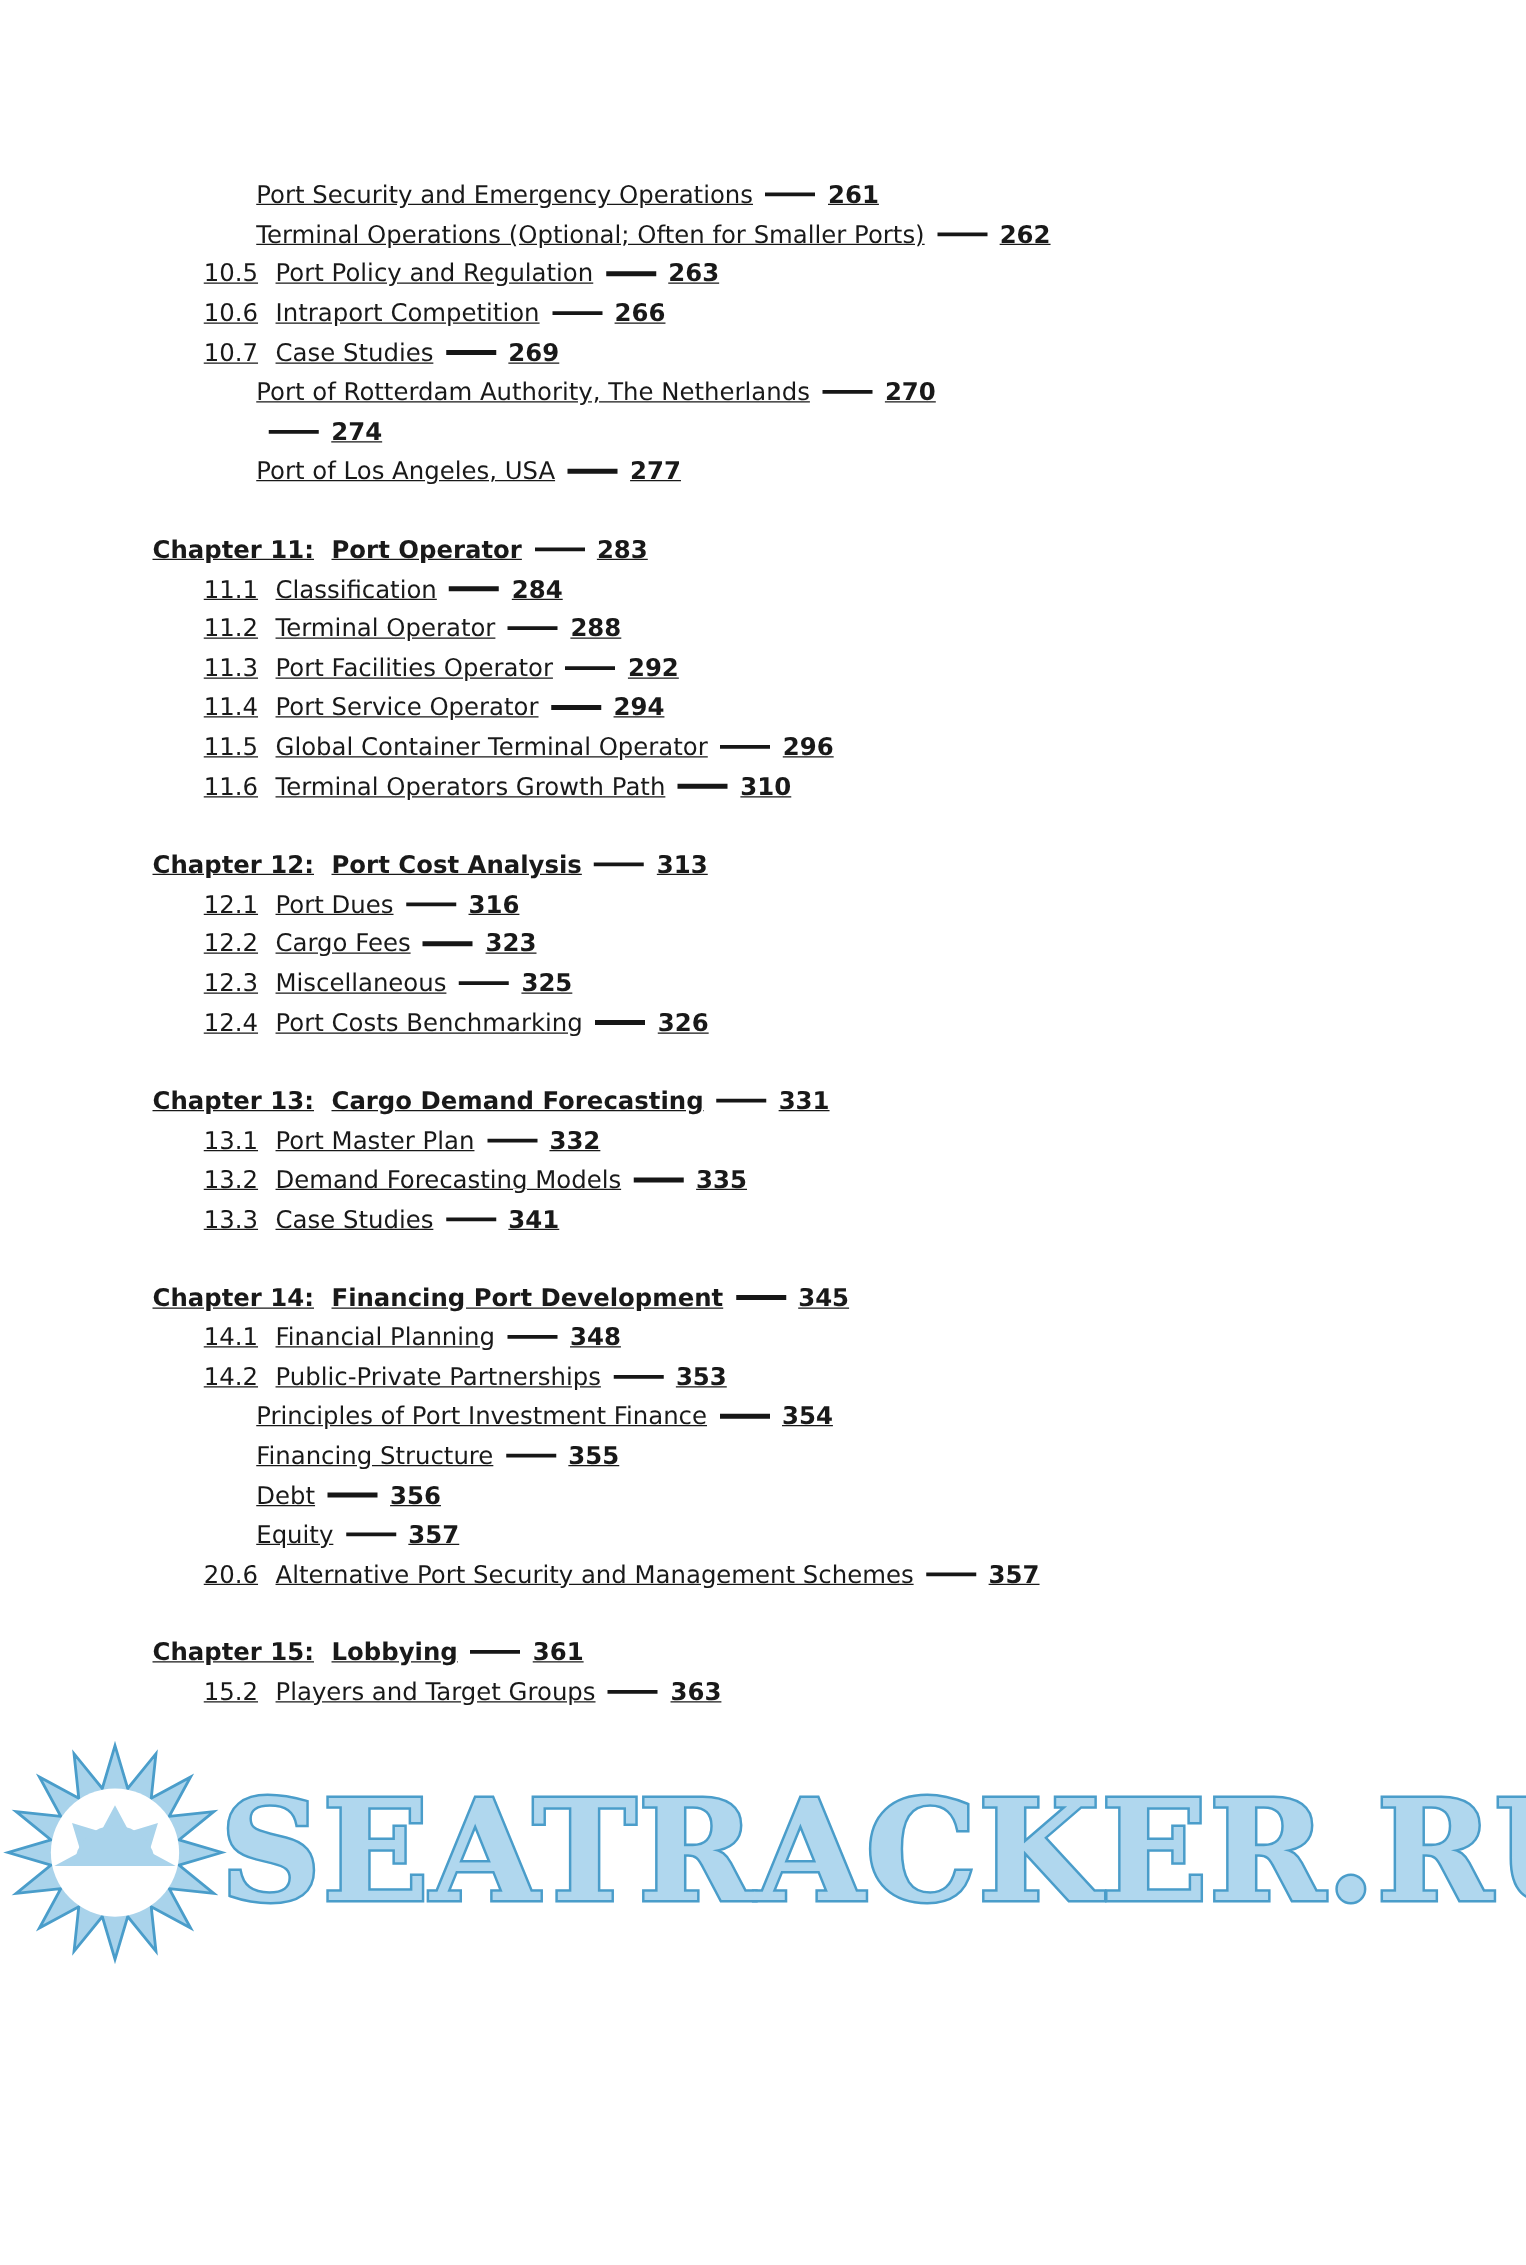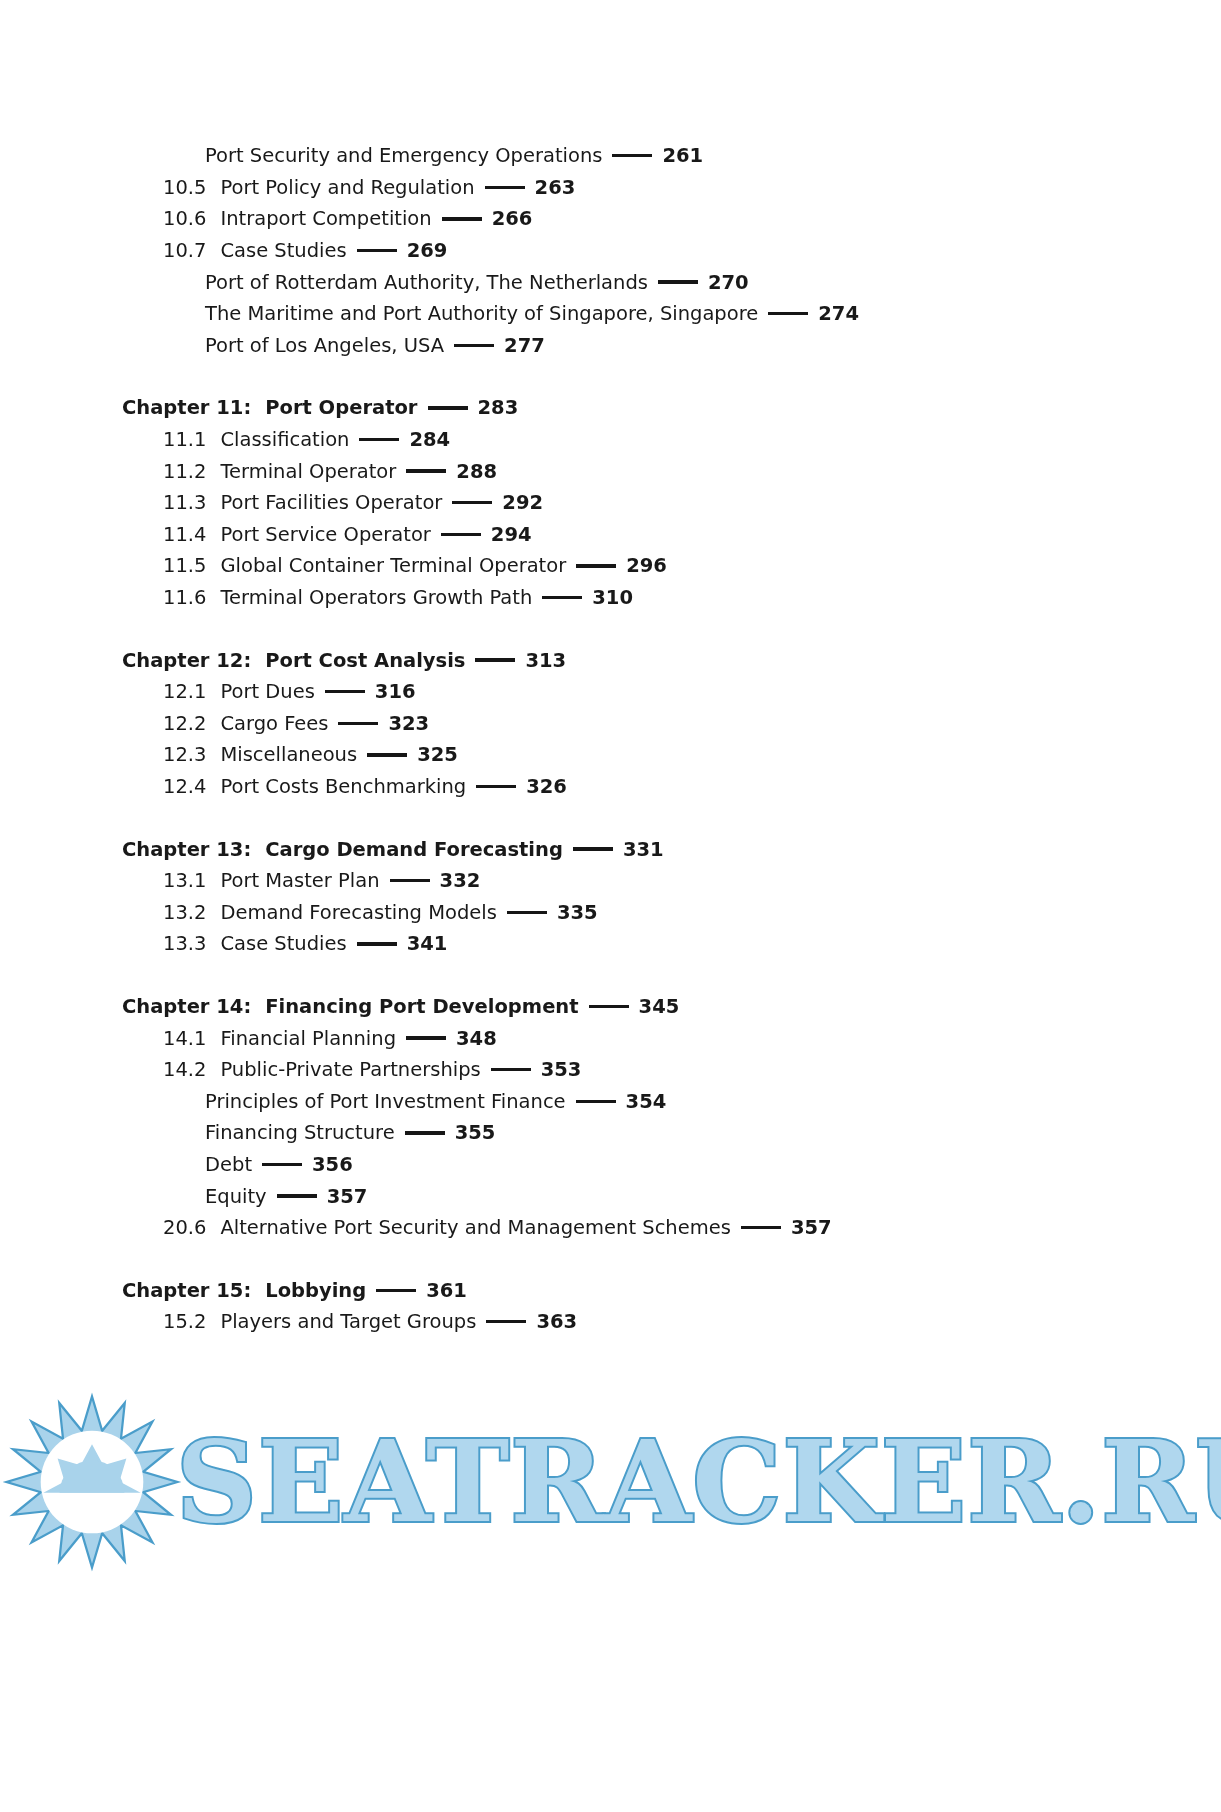--- a/index.html
+++ b/index.html
@@ -15,20 +15,21 @@
     position: absolute;
     top: 140px; left: 122px; right: 40px;
   }
   .toc-section { margin-bottom: 31px; }
   .entry {
     display: flex;
     align-items: center;
     height: 31.6px;
     font-size: 19.5px;
     white-space: nowrap;
+    text-decoration: underline;
   }
   .entry.item { padding-left: 41px; }
   .entry.sub  { padding-left: 83px; }
   .entry.chapter { font-weight: bold; }
   .num { margin-right: 14px; }
   .entry.chapter .num { }
   .dash {
     display: inline-block;
     width: 40px; height: 3.4px;
     background: #161616;
@@ -63,20 +64,25 @@
 
 <div class="doc">
 
   <div class="toc" id="toc-root">
       <div class="toc-section">
         <div class="entry sub">
           <span class="label">Port Security and Emergency Operations</span>
           <span class="dash"></span>
           <span class="pg">261</span>
         </div>
+        <div class="entry sub">
+          <span class="label">Terminal Operations (Optional; Often for Smaller Ports)</span>
+          <span class="dash"></span>
+          <span class="pg">262</span>
+        </div>
         <div class="entry item">
           <span class="num">10.5</span>
           <span class="label">Port Policy and Regulation</span>
           <span class="dash"></span>
           <span class="pg">263</span>
         </div>
         <div class="entry item">
           <span class="num">10.6</span>
           <span class="label">Intraport Competition</span>
           <span class="dash"></span>
@@ -87,21 +93,20 @@
           <span class="label">Case Studies</span>
           <span class="dash"></span>
           <span class="pg">269</span>
         </div>
         <div class="entry sub">
           <span class="label">Port of Rotterdam Authority, The Netherlands</span>
           <span class="dash"></span>
           <span class="pg">270</span>
         </div>
         <div class="entry sub">
-          <span class="label">The Maritime and Port Authority of Singapore, Singapore</span>
           <span class="dash"></span>
           <span class="pg">274</span>
         </div>
         <div class="entry sub">
           <span class="label">Port of Los Angeles, USA</span>
           <span class="dash"></span>
           <span class="pg">277</span>
         </div>
       </div>
       <div class="toc-section">

